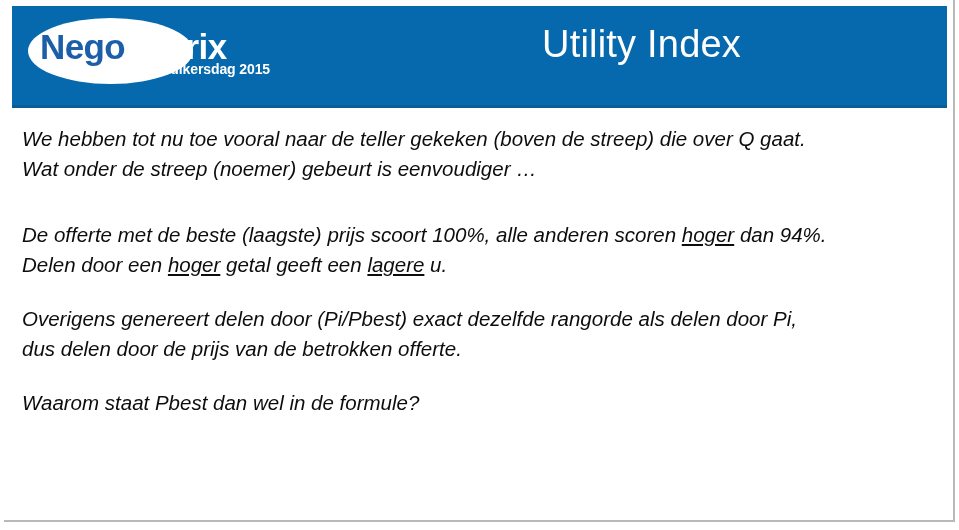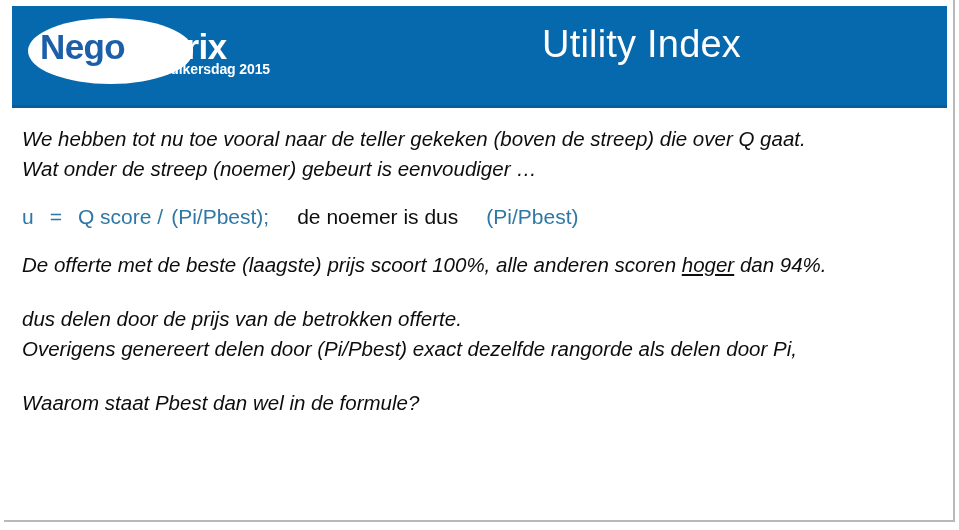--- a/index.html
+++ b/index.html
@@ -164,35 +164,33 @@
 
   <div id="body">
 
     <div class="para">
       <div class="line">We hebben tot nu toe vooral naar de teller gekeken (boven de streep) die over Q gaat.</div>
       <div class="line">Wat onder de streep (noemer) gebeurt is eenvoudiger …</div>
     </div>
 
     <div class="gap-md"></div>
 
-    <div id="formula-line" class="para">
-      <span class="blue">u</span><span class="sp-wide"></span><span class="blue">=</span><span class="sp-wide"></span><span class="blue">Q score /</span><span class="sp-sm"></span><span class="blue">(Pi/Pbest);</span><span class="sp-xwide"></span><span>de noemer is dus</span><span class="sp-xwide"></span><span class="blue">(Pi/Pbest)</span>
-    </div>
 
     <div class="gap-md"></div>
 
     <div class="para">
       <div class="line"><span>De offerte met de beste (laagste) prijs scoort 100%, alle anderen scoren </span><span class="u">hoger</span><span> dan 94%.</span></div>
+      <div class="line"><span>Delen door een </span><span class="u">hoger</span><span> getal geeft een </span><span class="u">lagere</span><span> u.</span></div>
     </div>
 
     <div class="gap-lg"></div>
 
     <div class="para">
+      <div class="line">Overigens genereert delen door (Pi/Pbest) exact dezelfde rangorde als delen door Pi,</div>
       <div class="line">dus delen door de prijs van de betrokken offerte.</div>
-      <div class="line">Overigens genereert delen door (Pi/Pbest) exact dezelfde rangorde als delen door Pi,</div>
     </div>
 
     <div class="gap-lg"></div>
 
     <div class="para">
       <div class="line italic">Waarom staat Pbest dan wel in de formule?</div>
     </div>
 
   </div>
 </div>

